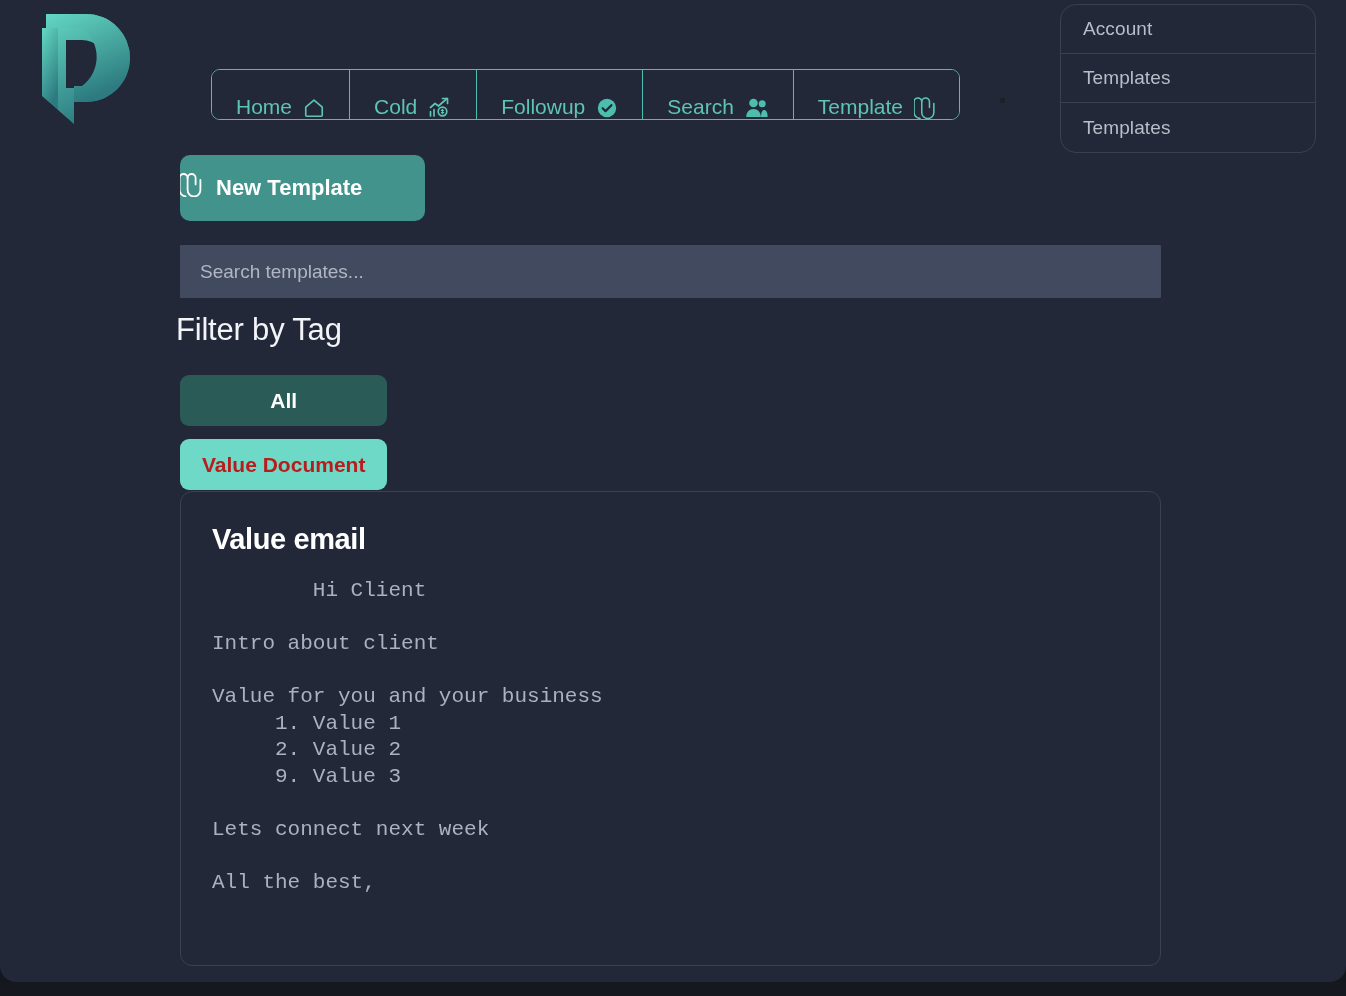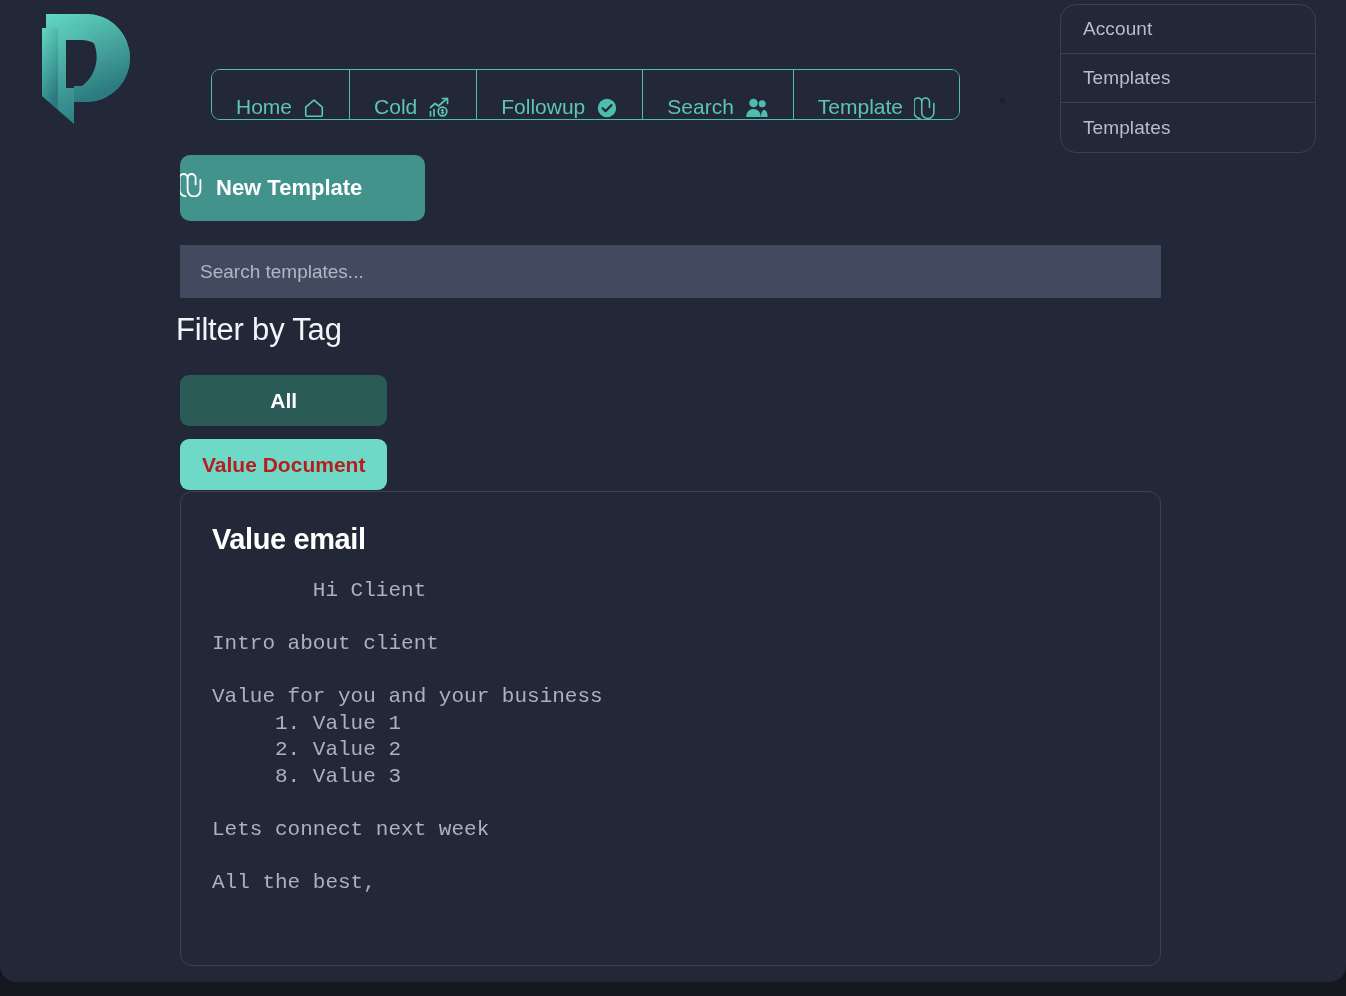--- a/index.html
+++ b/index.html
@@ -320,21 +320,21 @@
 
   <div id="template-card">
     <div id="card-title">Value email</div>
     <div id="card-body">        Hi Client
 
 Intro about client
 
 Value for you and your business
      1. Value 1
      2. Value 2
-     8. Value 3
+     9. Value 3
 
 Lets connect next week
 
 All the best,</div>
   </div>
 
 </div>
 
 <div id="bottom-frame"></div>
 

